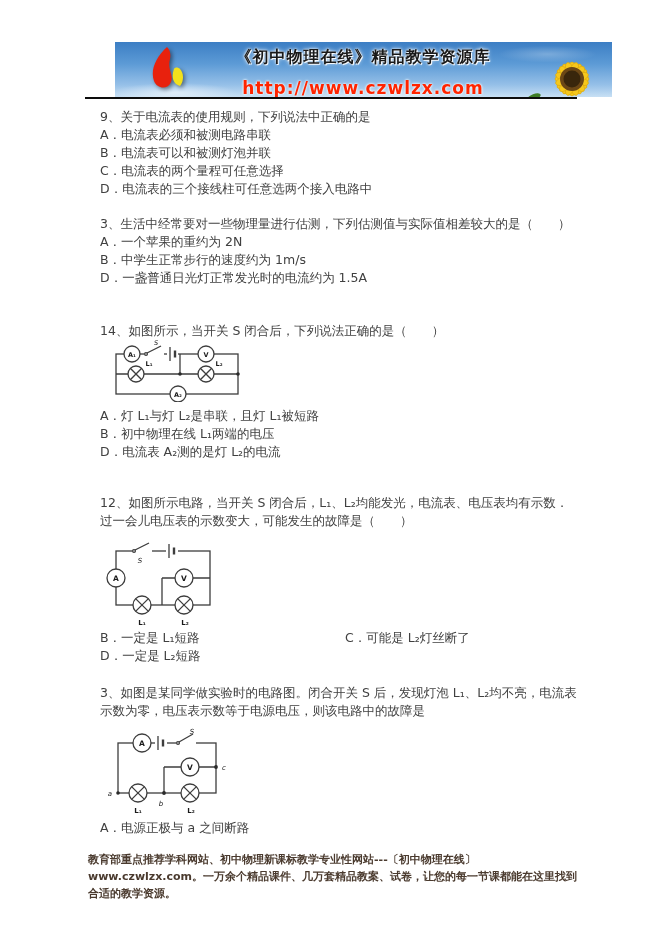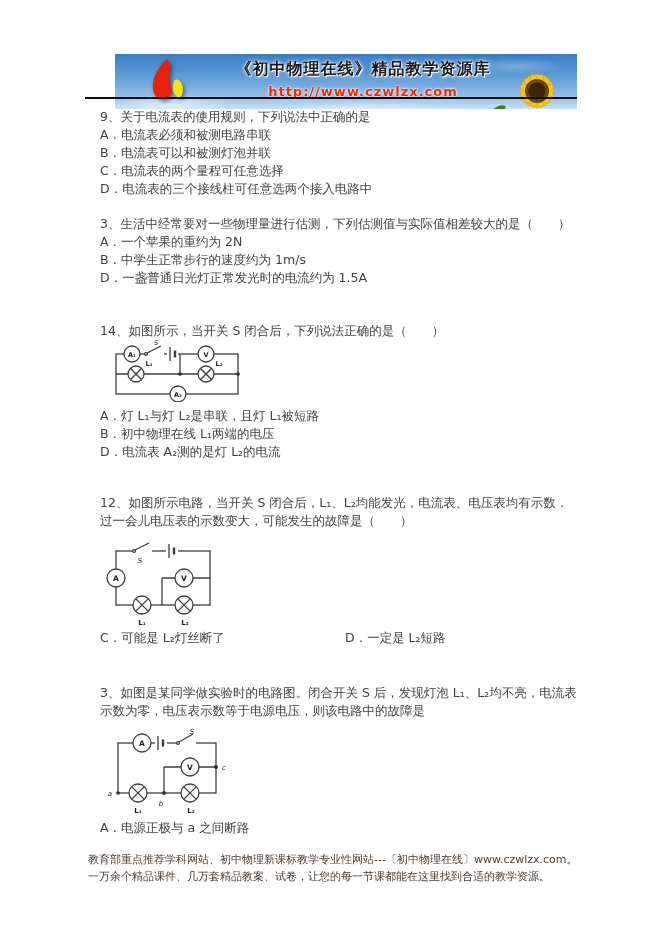--- a/index.html
+++ b/index.html
@@ -5,36 +5,37 @@
   html,body{margin:0;padding:0;}
   body{background:#888;}
   .page{
     position:relative; width:661px; height:936px; margin:0 auto;
     background:#ffffff; overflow:hidden;
     font-family:"DejaVu Sans","Liberation Sans",sans-serif;
     color:#1a1a1a;
   }
   
   .banner{
-    position:absolute; left:115px; top:54px; width:462px; height:55px;
+    position:absolute; left:115px; top:42px; width:462px; height:55px;
     background:
       radial-gradient(ellipse 90px 14px at 12% 92%, rgba(255,255,255,.55), rgba(255,255,255,0) 70%),
       radial-gradient(ellipse 130px 16px at 55% 104%, rgba(255,255,255,.5), rgba(255,255,255,0) 70%),
       radial-gradient(ellipse 70px 12px at 87% 22%, rgba(255,255,255,.25), rgba(255,255,255,0) 70%),
       linear-gradient(180deg,#3c7ec4 0%,#5d9bd6 40%,#96c0e8 78%,#c8e0f4 100%);
     overflow:hidden;
+    padding-left:35px;
   }
   .banner-logo{position:absolute; left:28px; top:3px; filter:drop-shadow(2px 2px 2px rgba(0,0,0,.45));}
   .banner-text{position:absolute; left:98px; top:5px; width:300px; text-align:center;}
   .banner-title{
     font-size:16px; font-weight:bold; color:#191919; letter-spacing:1px; white-space:nowrap;
     text-shadow:0 0 2px #fff,0 0 4px #fff,1px 1px 0 rgba(255,255,255,.9);
   }
   .banner-url{
-    margin-top:4px; font-size:13px; font-weight:bold; color:#ff2400; letter-spacing:1px;
+    margin-top:10px; font-size:17px; font-weight:bold; color:#ff2400; letter-spacing:1px;
     text-shadow:0 0 2px #fff,0 0 3px #fff;
   }
   .banner-flower{position:absolute; right:2px; bottom:-8px;}
   .banner-rule{position:absolute; left:85px; top:97px; width:492px; height:2px; background:#0d0d0d;}
   
   .q{
     position:absolute; left:100px; width:478px;
     font-size:12.5px; line-height:18px; color:#404040;
   }
   .opt{white-space:nowrap;}
@@ -44,21 +45,21 @@
   .circuit svg{display:block;}
   .wire{stroke:#3d3d3d; stroke-width:1.3; fill:none;}
   .comp{stroke:#3d3d3d; stroke-width:1.3; fill:#ffffff;}
   .patch{fill:#ffffff; stroke:none;}
   .dot{fill:#2a2a2a; stroke:none;}
   .clabel{font-family:"DejaVu Sans","Liberation Sans",sans-serif; fill:#1a1a1a; font-weight:bold;}
   .italic{font-style:italic; font-weight:normal;}
   
   .footer{
     position:absolute; left:88px; top:851px; width:490px;
-    font-size:11px; line-height:17px; font-weight:normal; color:#4a3a2e;
+    font-size:11px; line-height:17px; font-weight:bold; color:#4a3a2e;
   }
 </style>
 </head>
 <body>
 
 <div class="page">
 
   <div class="banner">
     <svg class="banner-logo" width="46" height="50" viewBox="0 0 46 50">
       <path d="M24,2 C13,12 7,25 11,36 C14,44 25,45 28,37 C31,29 24,25 27,14 C28,9 27,5 24,2 Z" fill="#e8210d"></path>
@@ -216,20 +217,21 @@
       <g>
         <circle cx="78" cy="64" r="9" class="comp"></circle>
         <line x1="71.6" y1="57.6" x2="84.4" y2="70.4" class="wire"></line>
         <line x1="84.4" y1="57.6" x2="71.6" y2="70.4" class="wire"></line>
         <text x="79" y="84" font-size="7" text-anchor="middle" class="clabel">L₂</text>
       </g>
     </svg>
   </div>
 
   <div class="q opt2col" style="top:629px">
+    <div class="opt">B．一定是 L₁短路</div>
     <div class="opt">C．可能是 L₂灯丝断了</div>
     <div class="opt">D．一定是 L₂短路</div>
   </div>
 
   <div class="q" style="top:684px">
     <div>3、如图是某同学做实验时的电路图。闭合开关 S 后，发现灯泡 L₁、L₂均不亮，电流表示数为零，电压表示数等于电源电压，则该电路中的故障是</div>
   </div>
 
   <div class="circuit" style="left:102px; top:727px">
     <svg width="140" height="88" viewBox="0 0 140 88">

